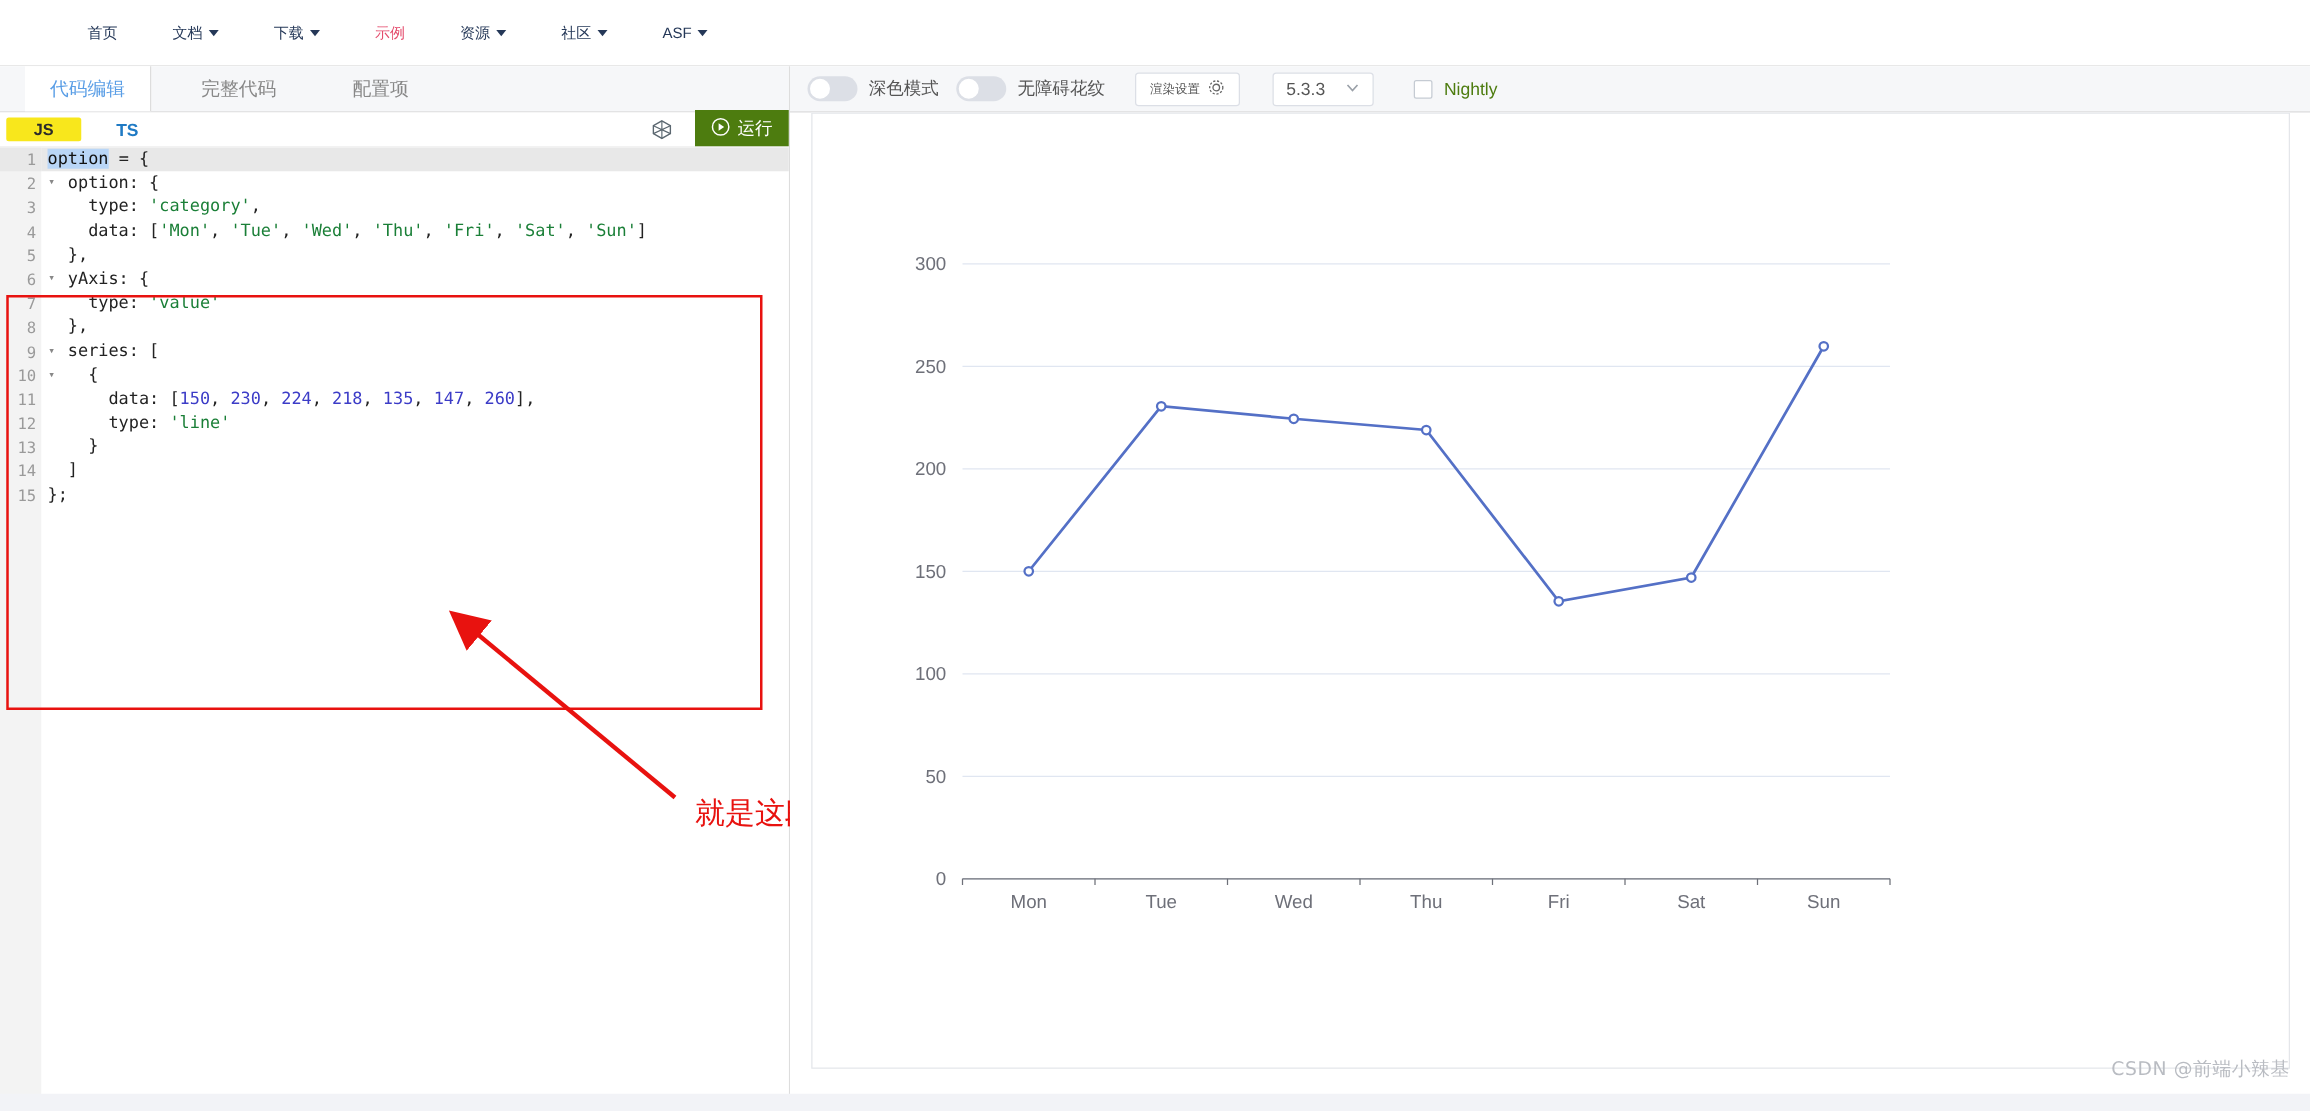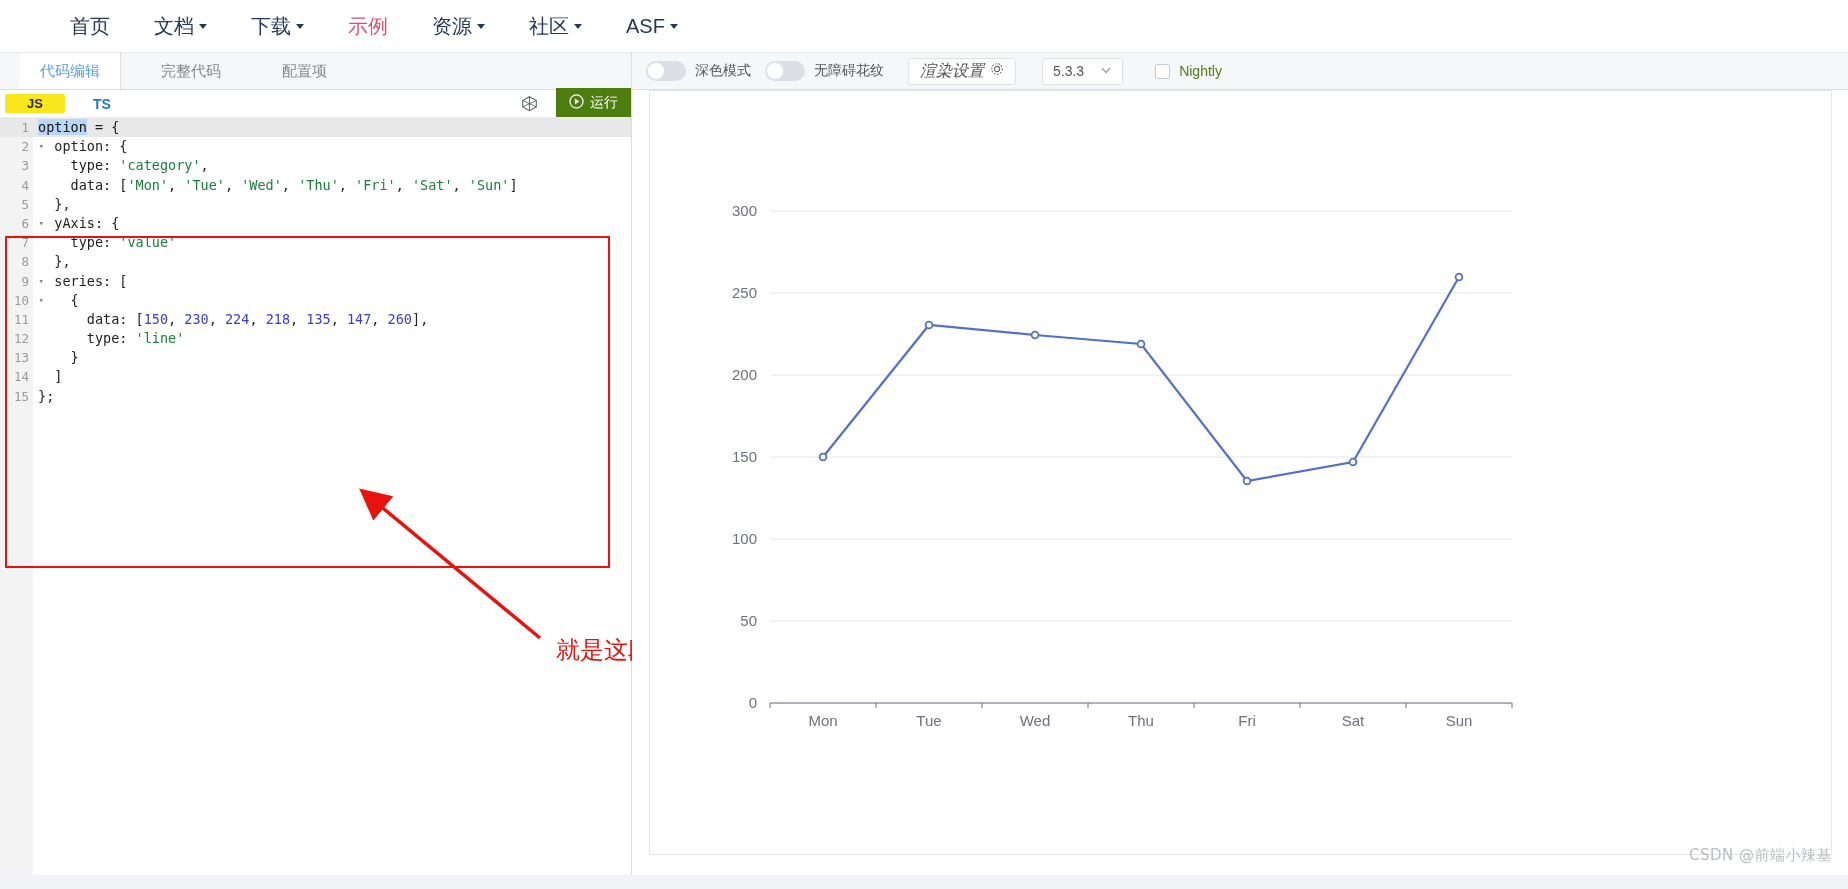--- a/index.html
+++ b/index.html
@@ -17,21 +17,21 @@
     display: flex; align-items: center;
   }
   .brand { display: flex; align-items: center; margin-left: 8px; height: 53px; }
   .brand-logo { width: 42px; height: 42px; position: relative; }
   .brand-text {
     font-size: 27px; font-weight: 700; letter-spacing: -0.5px;
     color: #1a2e44; margin-left: 2px; font-family: "Liberation Sans", sans-serif;
   }
   .nav-items { display: flex; align-items: center; margin-left: 48px; }
   .nav-item {
-    font-size: 20px; color: #253858; padding: 0 22px;
+    font-size: 12px; color: #253858; padding: 0 22px;
     cursor: pointer; white-space: nowrap; display:flex; align-items:center;
   }
   .nav-item.active { color: #e44a6b; }
   .caret {
     display: inline-block; width: 0; height: 0; margin-left: 5px;
     border-left: 4px solid transparent; border-right: 4px solid transparent;
     border-top: 5px solid #253858;
   }
 
   
@@ -122,21 +122,21 @@
     position: relative; cursor: pointer; flex: none;
   }
   .switch .knob {
     position: absolute; top: 2px; left: 2px; width: 16px; height: 16px;
     background: #fff; border-radius: 50%;
   }
   .sw-label { font-size: 14px; color: #555; margin: 0 14px 0 9px; white-space: nowrap; }
   .render-btn {
     background: #fff; border: 1px solid #dcdfe6; border-radius: 3px;
     height: 27px; display: flex; align-items: center; gap: 6px;
-    padding: 0 11px; font-size: 16px; color: #555; margin-left: 10px; cursor: pointer; font-style: italic;
+    padding: 0 11px; font-size: 10px; color: #555; margin-left: 10px; cursor: pointer;
   }
   .version-sel {
     background: #fff; border: 1px solid #dcdfe6; border-radius: 3px;
     height: 27px; display: flex; align-items: center; gap: 16px;
     padding: 0 10px; font-size: 14px; color: #555; margin-left: 26px; cursor: pointer;
   }
   .chk-wrap { display: flex; align-items: center; gap: 9px; margin-left: 32px; cursor: pointer; }
   .chkbox { width: 15px; height: 15px; border: 1px solid #c5cbd3; border-radius: 2px; background: #fff; }
   .chk-label { font-size: 14px; color: #4d7c0f; }
 

